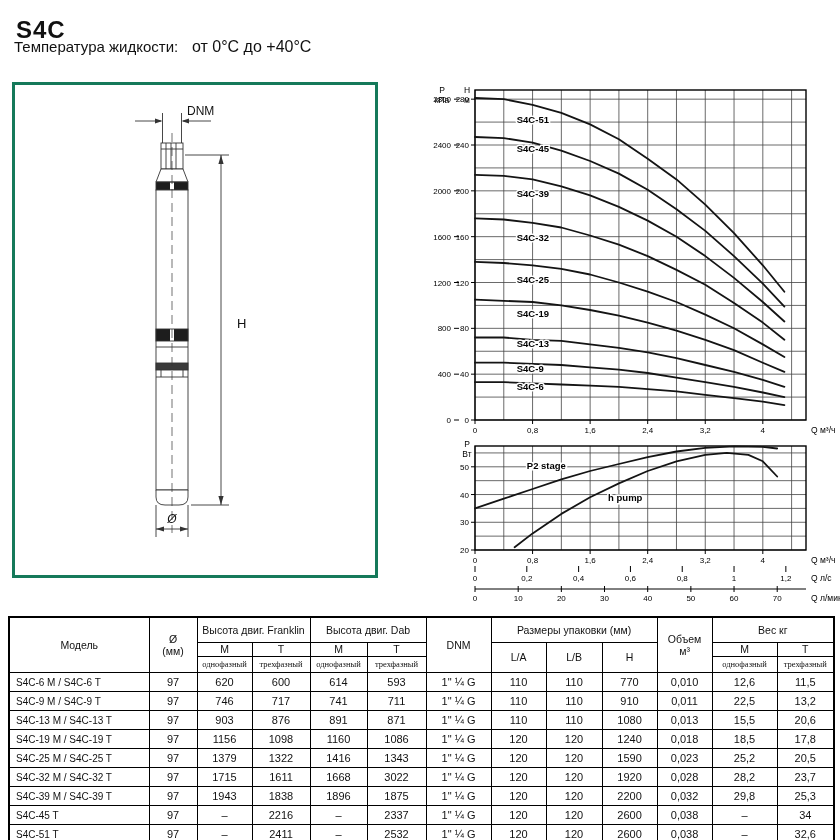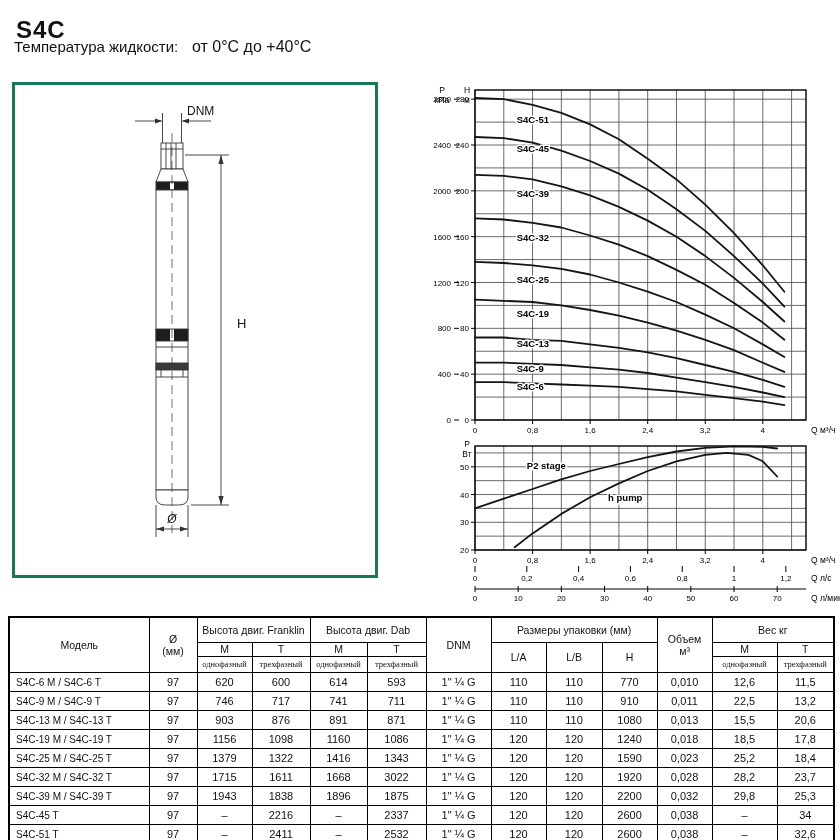--- a/index.html
+++ b/index.html
@@ -387,21 +387,21 @@
         <td>1379</td>
         <td>1322</td>
         <td>1416</td>
         <td>1343</td>
         <td>1" ¼ G</td>
         <td>120</td>
         <td>120</td>
         <td>1590</td>
         <td>0,023</td>
         <td>25,2</td>
-        <td>18,4</td>
+        <td>20,5</td>
       </tr>
       <tr>
         <td>S4C-32 M / S4C-32 T</td>
         <td>97</td>
         <td>1715</td>
         <td>1611</td>
         <td>1668</td>
         <td>3022</td>
         <td>1" ¼ G</td>
         <td>120</td>

